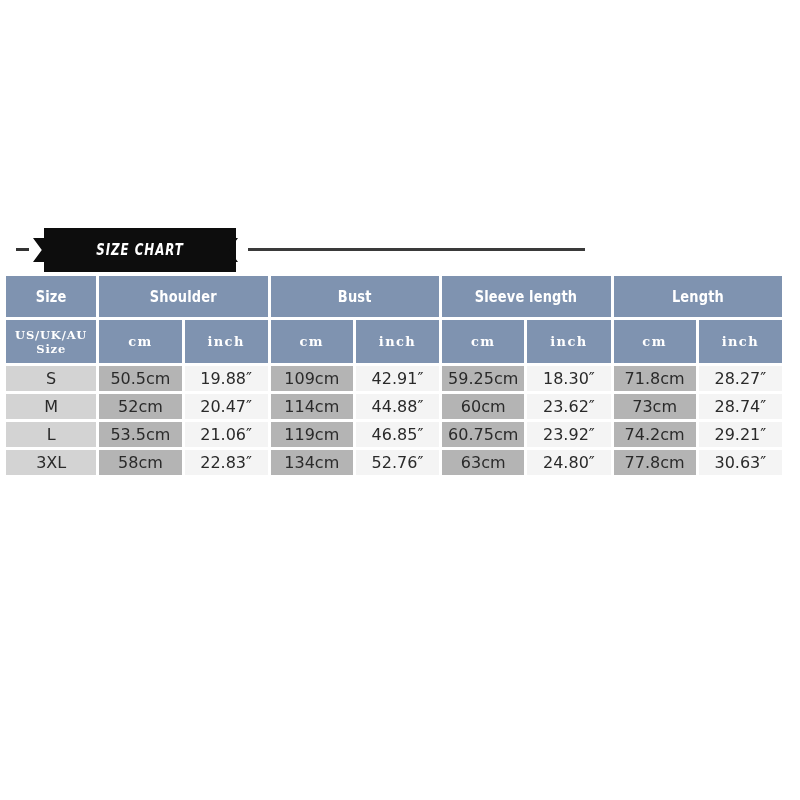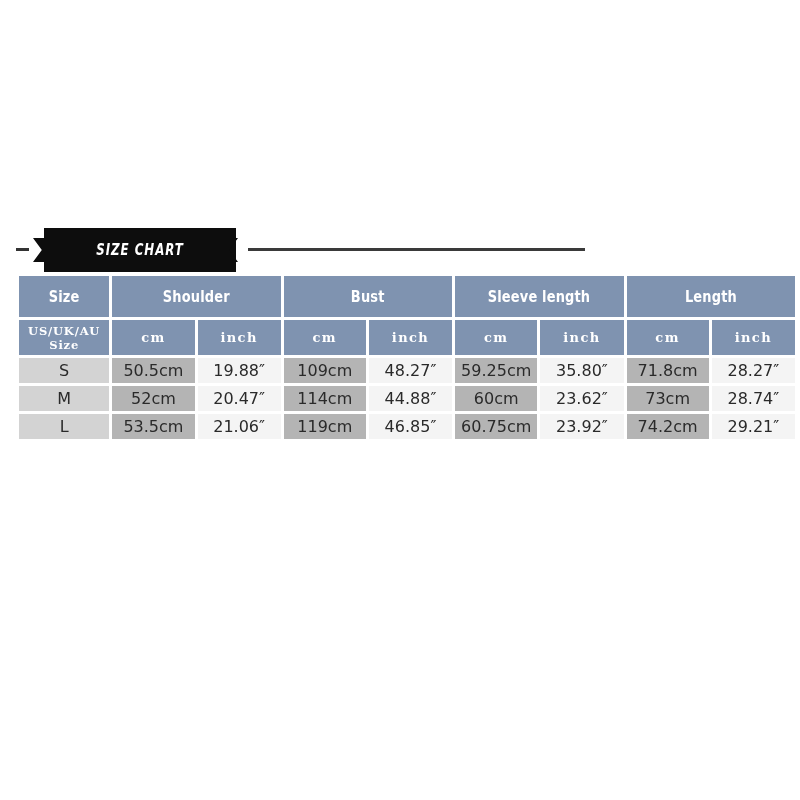--- a/index.html
+++ b/index.html
@@ -78,21 +78,21 @@
     font-weight: 700;
     letter-spacing: 1.2px;
     transform: scaleX(0.82);
     transform-origin: center center;
     white-space: nowrap;
   }
 
   
   .chart {
     position: absolute;
-    left: 16px;
+    left: 3px;
     top: 273px;
     width: 782px;
     border-collapse: separate;
     border-spacing: 3px 3px;
     table-layout: fixed;
   }
   .chart td {
     padding: 0;
     margin: 0;
     text-align: center;
@@ -108,21 +108,21 @@
     font-size: 16px;
     font-weight: 700;
     letter-spacing: 0.2px;
   }
   .hdr-group td span { display: inline-block; transform: scaleX(0.9); }
 
   
   .hdr-unit td {
     background: #7f93b0;
     color: #ffffff;
-    height: 35px;
+    height: 43px;
     font-family: "DejaVu Serif", "Liberation Serif", serif;
     font-size: 13px;
     font-weight: 700;
     letter-spacing: 1.4px;
   }
   .hdr-unit td.size-stack {
     font-size: 11.5px;
     line-height: 14px;
     letter-spacing: 0.8px;
   }
@@ -186,23 +186,23 @@
       <td>inch</td>
     </tr>
   </thead>
 
   <tbody>
     <tr>
       <td class="c-size">S</td>
       <td class="c-cm">50.5cm</td>
       <td class="c-inch">19.88″</td>
       <td class="c-cm">109cm</td>
-      <td class="c-inch">48.27″</td>
+      <td class="c-inch">42.91″</td>
       <td class="c-cm">59.25cm</td>
-      <td class="c-inch">35.80″</td>
+      <td class="c-inch">18.30″</td>
       <td class="c-cm">71.8cm</td>
       <td class="c-inch">28.27″</td>
     </tr>
     <tr>
       <td class="c-size">M</td>
       <td class="c-cm">52cm</td>
       <td class="c-inch">20.47″</td>
       <td class="c-cm">114cm</td>
       <td class="c-inch">44.88″</td>
       <td class="c-cm">60cm</td>
@@ -214,14 +214,25 @@
       <td class="c-size">L</td>
       <td class="c-cm">53.5cm</td>
       <td class="c-inch">21.06″</td>
       <td class="c-cm">119cm</td>
       <td class="c-inch">46.85″</td>
       <td class="c-cm">60.75cm</td>
       <td class="c-inch">23.92″</td>
       <td class="c-cm">74.2cm</td>
       <td class="c-inch">29.21″</td>
     </tr>
+    <tr>
+      <td class="c-size">3XL</td>
+      <td class="c-cm">58cm</td>
+      <td class="c-inch">22.83″</td>
+      <td class="c-cm">134cm</td>
+      <td class="c-inch">52.76″</td>
+      <td class="c-cm">63cm</td>
+      <td class="c-inch">24.80″</td>
+      <td class="c-cm">77.8cm</td>
+      <td class="c-inch">30.63″</td>
+    </tr>
   </tbody>
 </table>
 
 </body></html>

